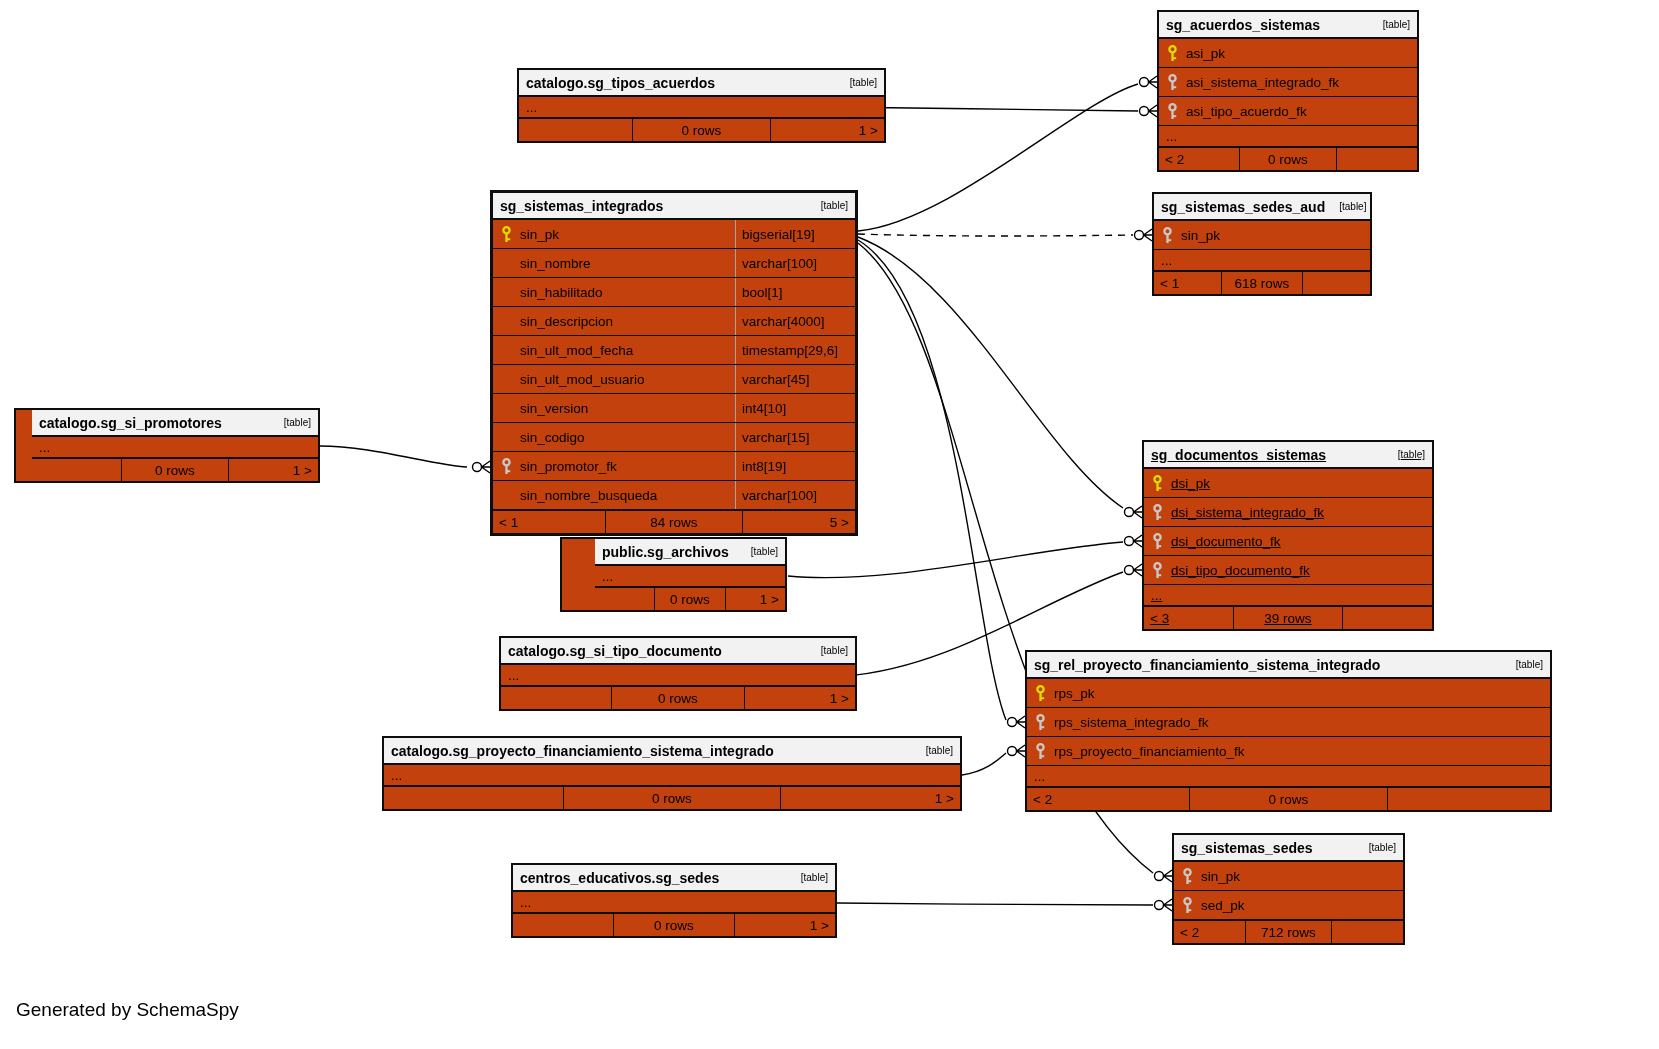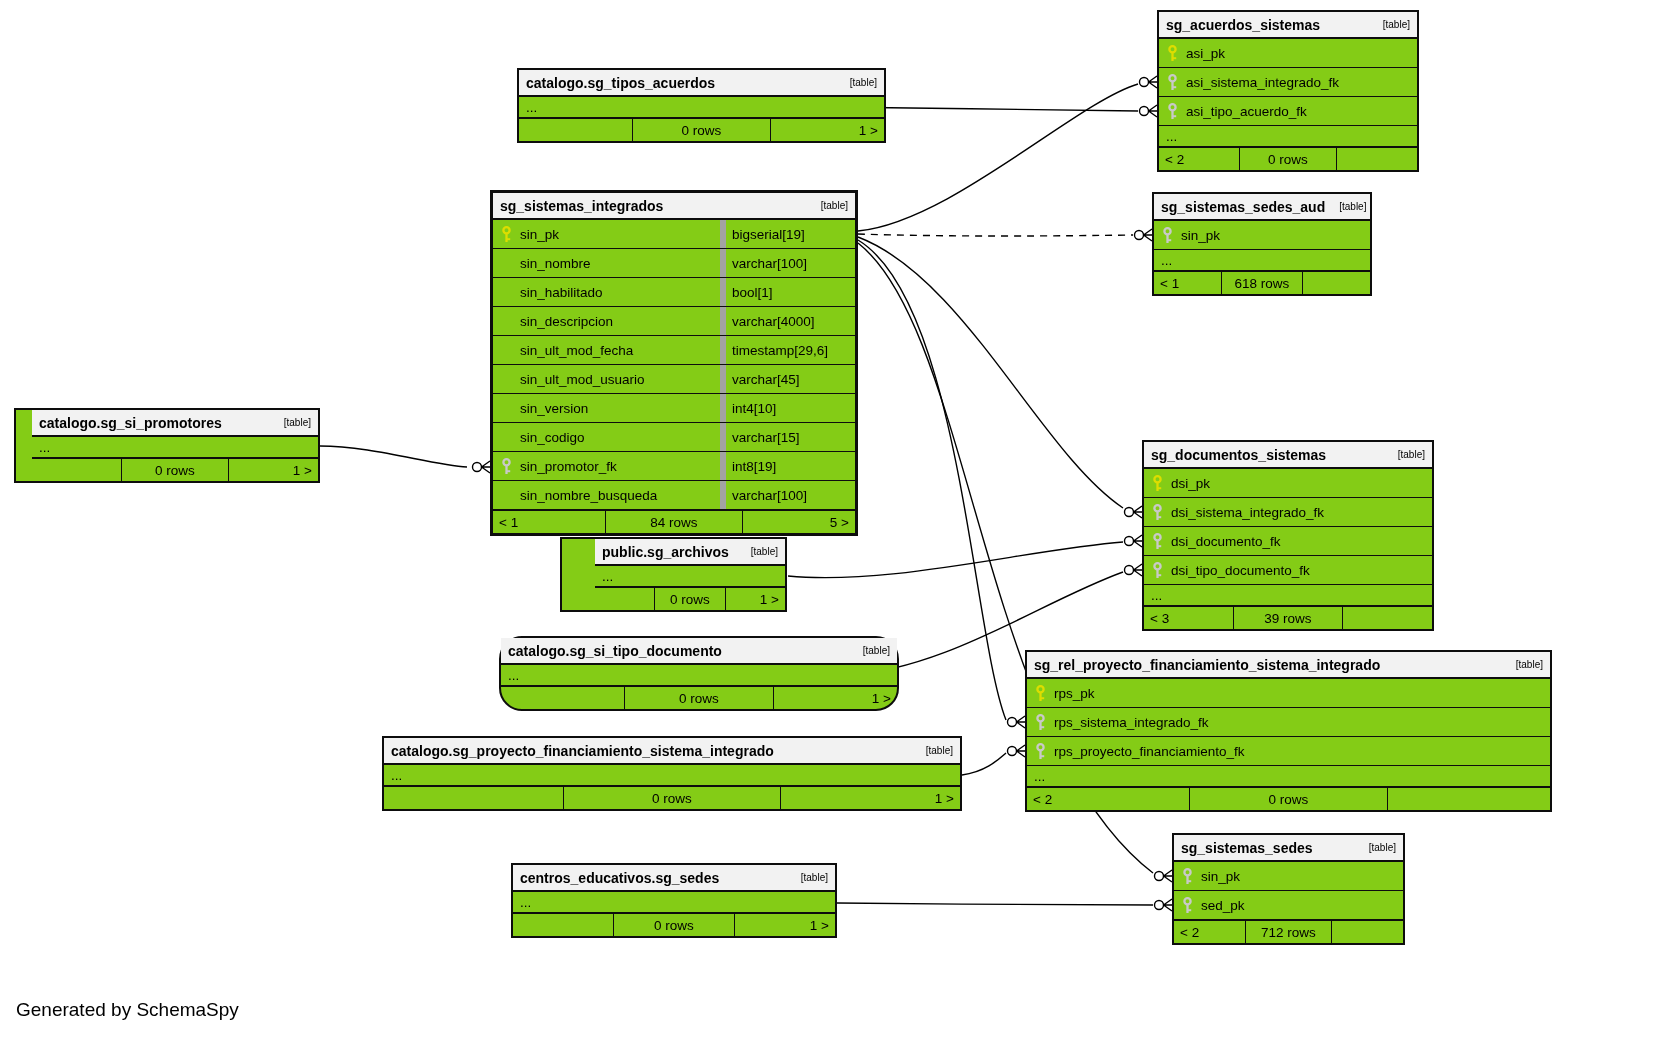--- a/index.html
+++ b/index.html
@@ -4,33 +4,33 @@
 <style>
   * { box-sizing: border-box; margin: 0; padding: 0; }
   html, body { background: #ffffff; }
   body { font-family: "Liberation Sans", sans-serif; color: #000; }
   #canvas { position: relative; width: 1659px; height: 1049px; background: #fff; overflow: hidden; }
   #edges { position: absolute; left: 0; top: 0; width: 1659px; height: 1049px; }
   #edges path { fill: none; stroke: #000; stroke-width: 1.4; }
   #edges path.dashed { stroke-dasharray: 7 6; }
   #edges circle { fill: #fff; stroke: #000; stroke-width: 1.4; }
 
-  .tbl { position: absolute; background: #84cc16; border: 2px solid #0d0d0d; font-size: 13.5px; }
+  .tbl { position: absolute; background: #c2410c; border: 2px solid #0d0d0d; font-size: 13.5px; }
   .tbl.main { border-width: 3px; }
 
   .hdr { display: flex; justify-content: space-between; align-items: center;
          height: 27px; background: #f2f2f2; border-bottom: 2px solid #0d0d0d; padding: 0 7px; }
   .tname { font-weight: bold; font-size: 14px; white-space: nowrap; }
   .ttag  { font-size: 10px; white-space: nowrap; padding-left: 14px; }
 
   .crow { display: flex; align-items: stretch; height: 29px; border-bottom: 1px solid #0d0d0d; }
   .crow:last-child, .crow.noline { border-bottom: none; }
   .iconslot { width: 27px; display: flex; align-items: center; justify-content: center; flex: none; }
   .cname { flex: 1; display: flex; align-items: center; white-space: nowrap; padding-right: 6px; }
-  .ctype { width: 135px; flex: none; border-left: 6px solid #a3a3a3; display: flex;
+  .ctype { width: 120px; flex: none; border-left: 1px solid #a3a3a3; display: flex;
            align-items: center; padding-left: 6px; white-space: nowrap; }
   .crow.ell { height: 21px; }
   .crow.ell .cname { padding-left: 7px; }
 
   .ftr { display: flex; height: 23px; border-top: 1px solid #0d0d0d; align-items: stretch; }
   .fc { display: flex; align-items: center; padding: 0 6px; white-space: nowrap; }
   .fc.parents  { width: 31%; justify-content: flex-start; }
   .fc.rowsc    { width: 38%; justify-content: center; border-left: 1px solid #0d0d0d; border-right: 1px solid #0d0d0d; }
   .fc.children { width: 31%; justify-content: flex-end; }
 
@@ -274,21 +274,21 @@
         </div>
         <div class="crow ell">
           <span class="cname">...</span>
         </div>
         <div class="ftr">
           <span class="fc parents"></span>
           <span class="fc rowsc">0 rows</span>
           <span class="fc children">1 &gt;</span>
         </div>
       </div>
-      <div class="tbl" style="left: 1142px; top: 440px; width: 292px;">
+      <div class="tbl" style="left: 1142px; top: 440px; width: 292px; text-decoration: underline;">
         <div class="hdr">
           <span class="tname">sg_documentos_sistemas</span>
           <span class="ttag">[table]</span>
         </div>
         <div class="crow">
           <span class="iconslot">
             <svg width="11" height="17" viewBox="0 0 11 17">
               <circle cx="5.5" cy="4.3" r="3.1" fill="none" stroke="#dddd00" stroke-width="2.3"></circle>
               <line x1="5.5" y1="7.3" x2="5.5" y2="16" stroke="#dddd00" stroke-width="2.3"></line>
               <line x1="5.5" y1="13.2" x2="9.2" y2="13.2" stroke="#dddd00" stroke-width="2"></line>
@@ -328,21 +328,21 @@
         </div>
         <div class="crow ell">
           <span class="cname">...</span>
         </div>
         <div class="ftr">
           <span class="fc parents">&lt; 3</span>
           <span class="fc rowsc">39 rows</span>
           <span class="fc children"></span>
         </div>
       </div>
-      <div class="tbl" style="left: 499px; top: 636px; width: 400px; border-radius: 23px;">
+      <div class="tbl" style="left: 499px; top: 636px; width: 358px;">
         <div class="hdr">
           <span class="tname">catalogo.sg_si_tipo_documento</span>
           <span class="ttag">[table]</span>
         </div>
         <div class="crow ell">
           <span class="cname">...</span>
         </div>
         <div class="ftr">
           <span class="fc parents"></span>
           <span class="fc rowsc">0 rows</span>

